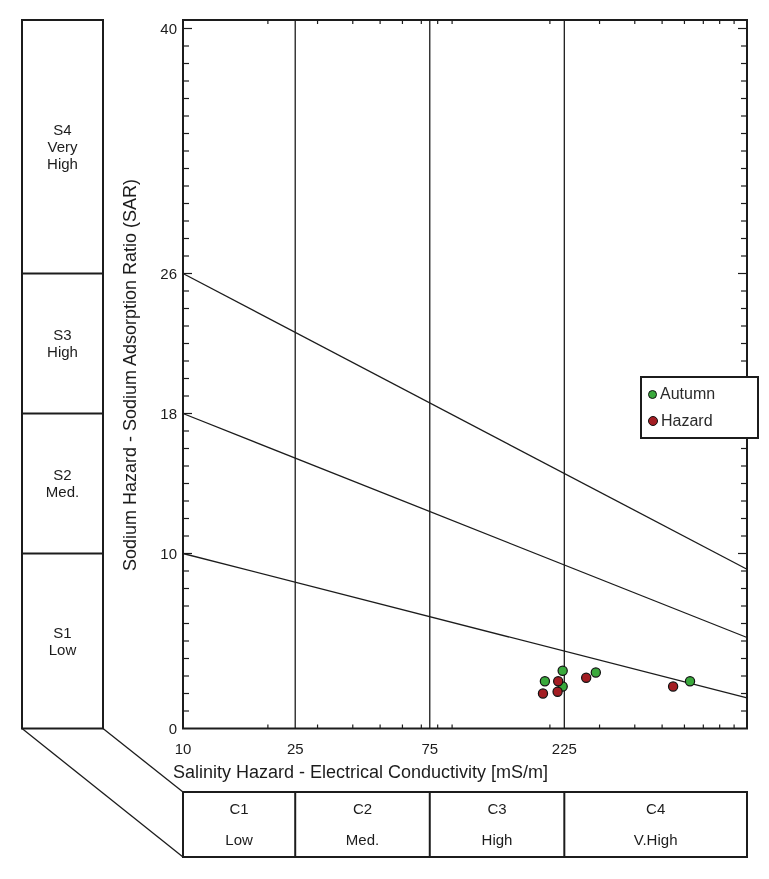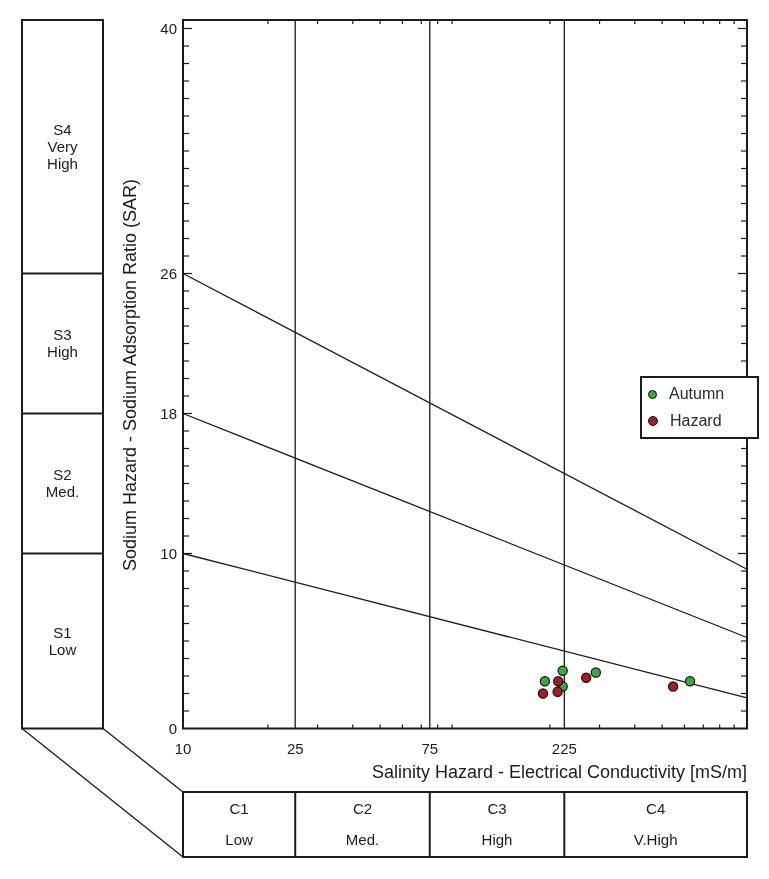--- a/index.html
+++ b/index.html
@@ -15,43 +15,43 @@
     font-family: "Liberation Sans", sans-serif;
     fill: #1c1c1c;
   }
   .axis-title {
     position: absolute;
     color: #1c1c1c;
     font-size: 18px;
     white-space: nowrap;
   }
   .x-title {
-    left: 183px; top: 762px; width: 564px;
-    text-align: right;
+    left: 173px; top: 762px; width: 564px;
+    text-align: left;
   }
   .y-title {
     left: 130px; top: 375px;
     transform: translate(-50%, -50%) rotate(-90deg);
   }
   .legend {
     position: absolute;
     left: 640px; top: 376px;
     width: 119px; height: 63px;
     background: #ffffff;
     border: 2px solid #1c1c1c;
     box-sizing: border-box;
     display: flex;
     flex-direction: column;
     justify-content: space-around;
     padding: 3px 0 3px 6px;
   }
   .legend-item {
     display: flex;
     align-items: center;
-    gap: 12px;
+    gap: 3px;
     font-size: 16px;
     color: #2a2a2a;
     line-height: 1;
   }
   .legend-marker {
     display: inline-block;
     width: 7px; height: 7px;
     border: 1px solid #111;
     border-radius: 50%;
     flex: 0 0 auto;

